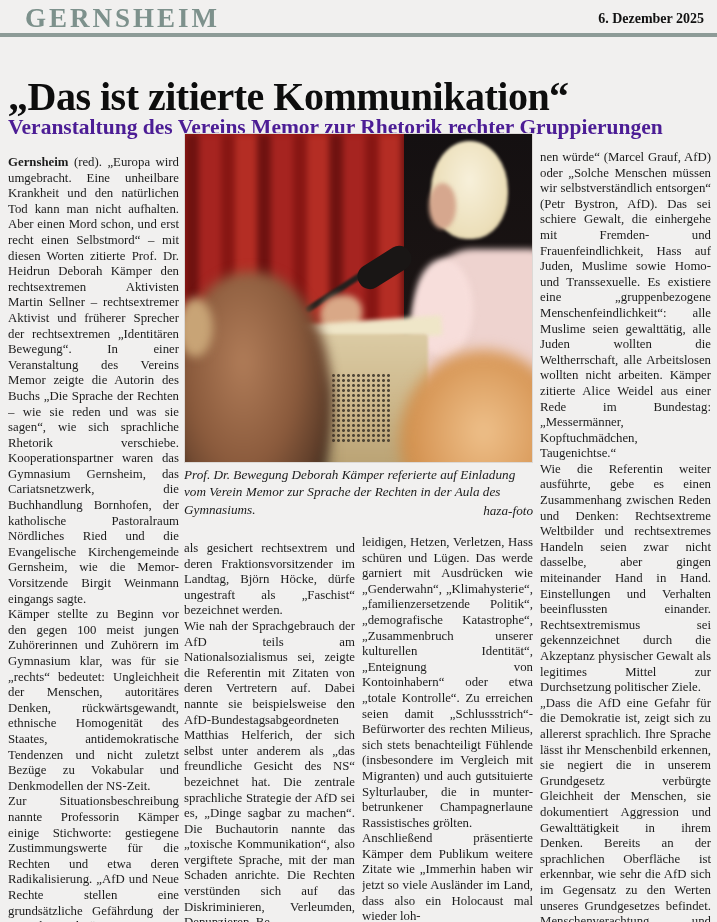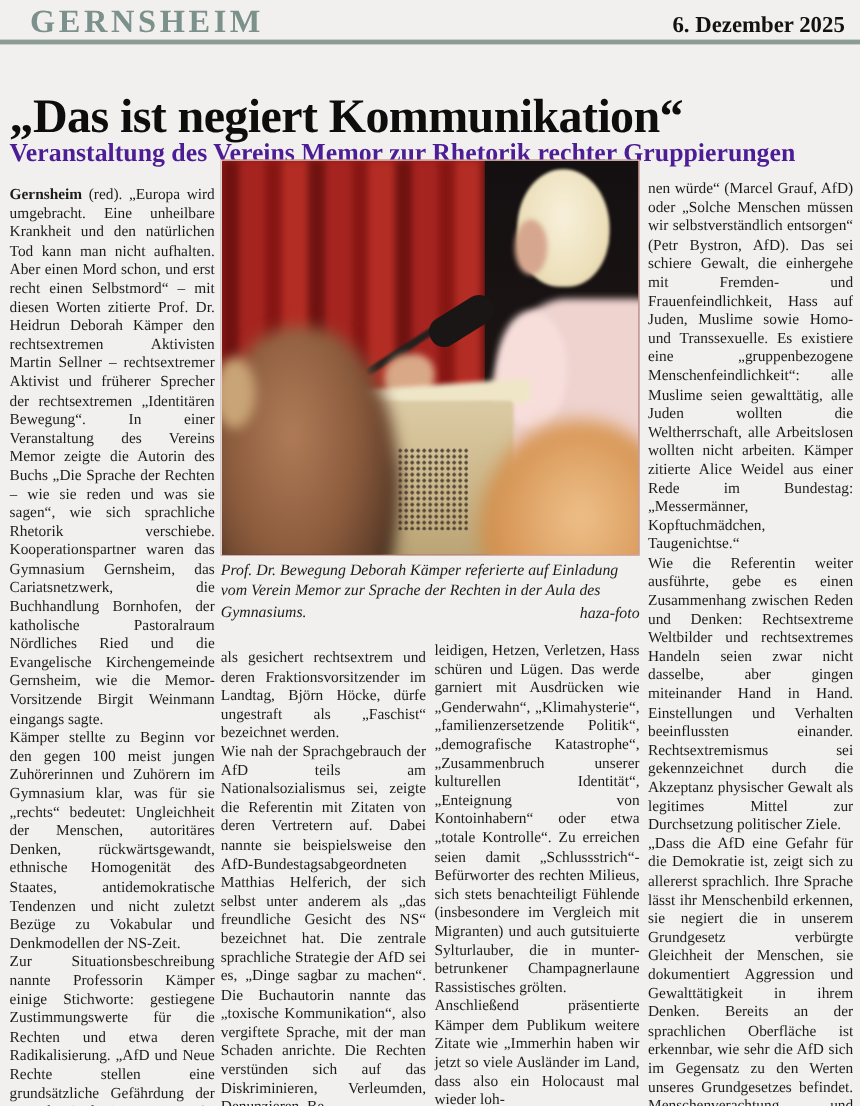--- a/index.html
+++ b/index.html
@@ -10,21 +10,21 @@
     color:#1c1c1c;
   }
   
   .masthead-section{
     position:absolute;left:25px;top:3px;
     font-size:27px;font-weight:700;letter-spacing:3px;
     color:#7d918c;
   }
   .masthead-date{
     position:absolute;right:13px;top:11px;
-    font-size:19px;font-weight:700;color:#121212;
+    font-size:14px;font-weight:700;color:#121212;
   }
   .masthead-rule{
     position:absolute;left:0;top:33px;width:717px;height:4px;
     background:#8d9b97;border:0;margin:0;
   }
   
   .headline{
     position:absolute;left:8px;top:46px;width:700px;
     font-size:40px;font-weight:700;letter-spacing:-0.5px;color:#0d0d0d;
     white-space:nowrap;
@@ -131,21 +131,21 @@
     position:absolute;right:0;bottom:1px;font-style:italic;margin-left:46px;
   }
 </style>
 </head>
 <body>
 
 <div class="masthead-section">GERNSHEIM</div>
 <div class="masthead-date">6. Dezember 2025</div>
 <div class="masthead-rule"></div>
 
-<h1 class="headline">„Das ist negiert Kommunikation“</h1>
+<h1 class="headline">„Das ist zitierte Kommunikation“</h1>
 <h2 class="subhead">Veranstaltung des Vereins Memor zur Rhetorik rechter Gruppierungen</h2>
 
 <div id="col1" class="col">
   <p><span class="lead">Gernsheim</span> <span>(red). „Europa wird umgebracht. Eine unheilbare Krankheit und den natürlichen Tod kann man nicht aufhalten. Aber einen Mord schon, und erst recht einen Selbstmord“ – mit diesen Worten zitierte Prof. Dr. Heidrun Deborah Kämper den rechtsextremen Aktivisten Martin Sellner – rechtsextremer Aktivist und früherer Sprecher der rechtsextremen „Identitären Bewegung“. In einer Veranstaltung des Vereins Memor zeigte die Autorin des Buchs „Die Sprache der Rechten – wie sie reden und was sie sagen“, wie sich sprachliche Rhetorik verschiebe. Kooperationspartner waren das Gymnasium Gernsheim, das Cariatsnetzwerk, die Buchhandlung Bornhofen, der katholische Pastoralraum Nördliches Ried und die Evangelische Kirchengemeinde Gernsheim, wie die Memor-Vorsitzende Birgit Weinmann eingangs sagte.</span></p>
   <p>Kämper stellte zu Beginn vor den gegen 100 meist jungen Zuhörerinnen und Zuhörern im Gymnasium klar, was für sie „rechts“ bedeutet: Ungleichheit der Menschen, autoritäres Denken, rückwärtsgewandt, ethnische Homogenität des Staates, antidemokratische Tendenzen und nicht zuletzt Bezüge zu Vokabular und Denkmodellen der NS-Zeit.</p>
   <p>Zur Situationsbeschreibung nannte Professorin Kämper einige Stichworte: gestiegene Zustimmungswerte für die Rechten und etwa deren Radikalisierung. „AfD und Neue Rechte stellen eine grundsätzliche Gefährdung der Demokratie dar“, so Kämper. So gelte die Partei in Thüringen</p>
 </div>
 
 <div class="photo">
   <div class="curtain"></div>

